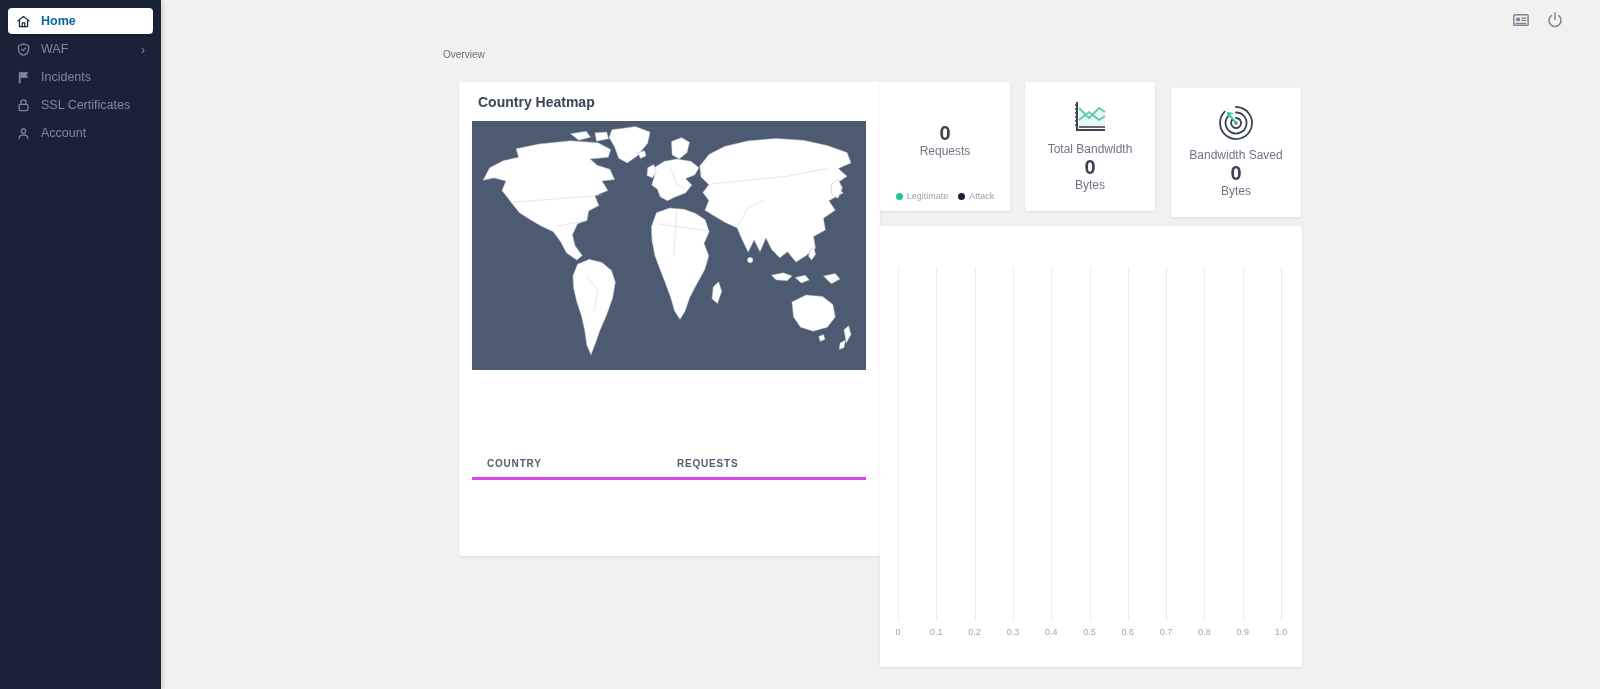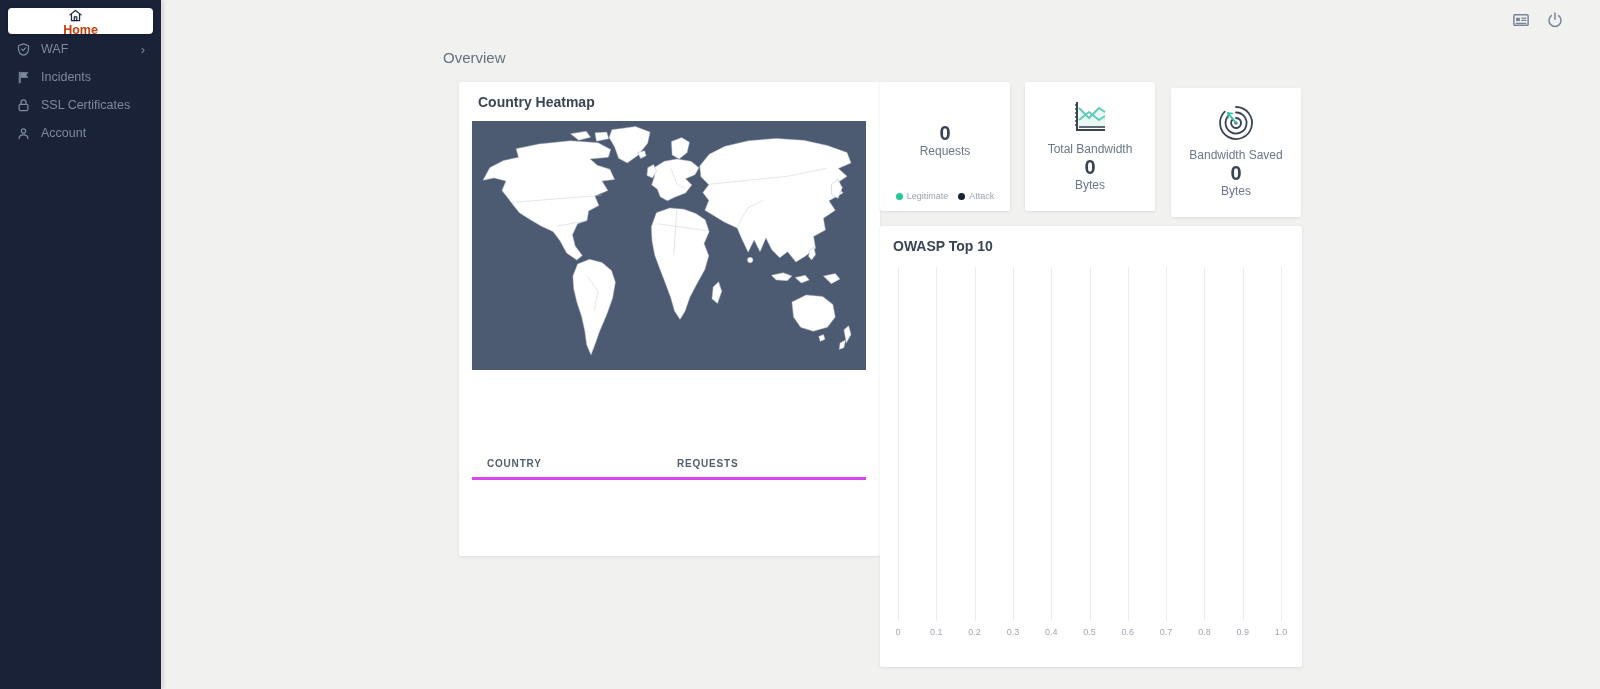--- a/index.html
+++ b/index.html
@@ -12,32 +12,32 @@
              box-shadow:1px 0 0 rgba(255,255,255,.25), 2px 0 4px rgba(0,0,0,.15); z-index:5; }
   .brand { display:flex; align-items:center; height:42px; padding:0 12px; }
   .brand .logo-icon { width:22px; height:22px; margin-right:7px; flex:0 0 auto; }
   .brand-name { color:#ffffff; font-size:19px; font-weight:bold; letter-spacing:.2px; flex:1; }
   .target-btn { width:18px; height:18px; cursor:pointer; }
   .menu { padding:8px 8px; }
   .menu-item { display:flex; align-items:center; height:26px; margin-bottom:2px; padding:0 8px;
                color:#7e88a0; font-size:12.5px; border-radius:4px; cursor:pointer; }
   .menu-item .mi-icon { width:15px; height:15px; margin-right:10px; display:inline-flex; }
   .menu-item .mi-icon svg { stroke:#7e88a0; }
-  .menu-item.active { background:#ffffff; color:#c2410c; font-weight:bold;
-                      box-shadow:0 1px 3px rgba(0,0,0,.25);flex-direction:column; }
+  .menu-item.active { background:#ffffff; color:#0369a1; font-weight:bold;
+                      box-shadow:0 1px 3px rgba(0,0,0,.25); }
   .menu-item.active .mi-icon svg { stroke:#1d2742; }
   .mi-label { flex:1; }
   .chev { font-size:13px; color:#7e88a0; line-height:1; }
 
   
   .topbar-icons { position:absolute; right:36px; top:11px; display:flex; gap:16px; align-items:center; }
   .topbar-icons .tb-icon { width:18px; height:18px; cursor:pointer; }
 
   
-  .page-title { position:absolute; left:443px; top:49px; font-size:15px; font-weight:normal;
+  .page-title { position:absolute; left:443px; top:49px; font-size:10px; font-weight:normal;
                 color:#67707e; }
 
   .card { position:absolute; background:#ffffff; border-radius:2px;
           box-shadow:0 1px 3px rgba(40,50,60,.10); }
   .card-title { font-size:14px; font-weight:bold; color:#3b4453; }
 
   
   .heatmap-card { left:459px; top:82px; width:421px; height:474px; padding:12px 19px; }
   .map-box { position:absolute; left:13px; top:39px; width:394px; height:249px; background:#4d5b72; }
   .map-box svg { width:100%; height:100%; display:block; }
@@ -247,21 +247,20 @@
         <path d="M21 21 L13 11" stroke="#2ebfa5" stroke-width="1.8"></path>
         <path d="M13 11 l4.5 .5 M13 11 l.5 4.5" stroke="#2ebfa5" stroke-width="1.4"></path>
       </svg>
     </span>
     <div class="stat-label">Bandwidth Saved</div>
     <div class="stat-value">0</div>
     <div class="stat-label">Bytes</div>
   </section>
 
   <section class="card owasp-card">
-    <h2 class="card-title">OWASP Top 10</h2>
     <div class="plot">
       <i class="gridline" style="left:0%"></i>
       <i class="gridline" style="left:10%"></i>
       <i class="gridline" style="left:20%"></i>
       <i class="gridline" style="left:30%"></i>
       <i class="gridline" style="left:40%"></i>
       <i class="gridline" style="left:50%"></i>
       <i class="gridline" style="left:60%"></i>
       <i class="gridline" style="left:70%"></i>
       <i class="gridline" style="left:80%"></i>

